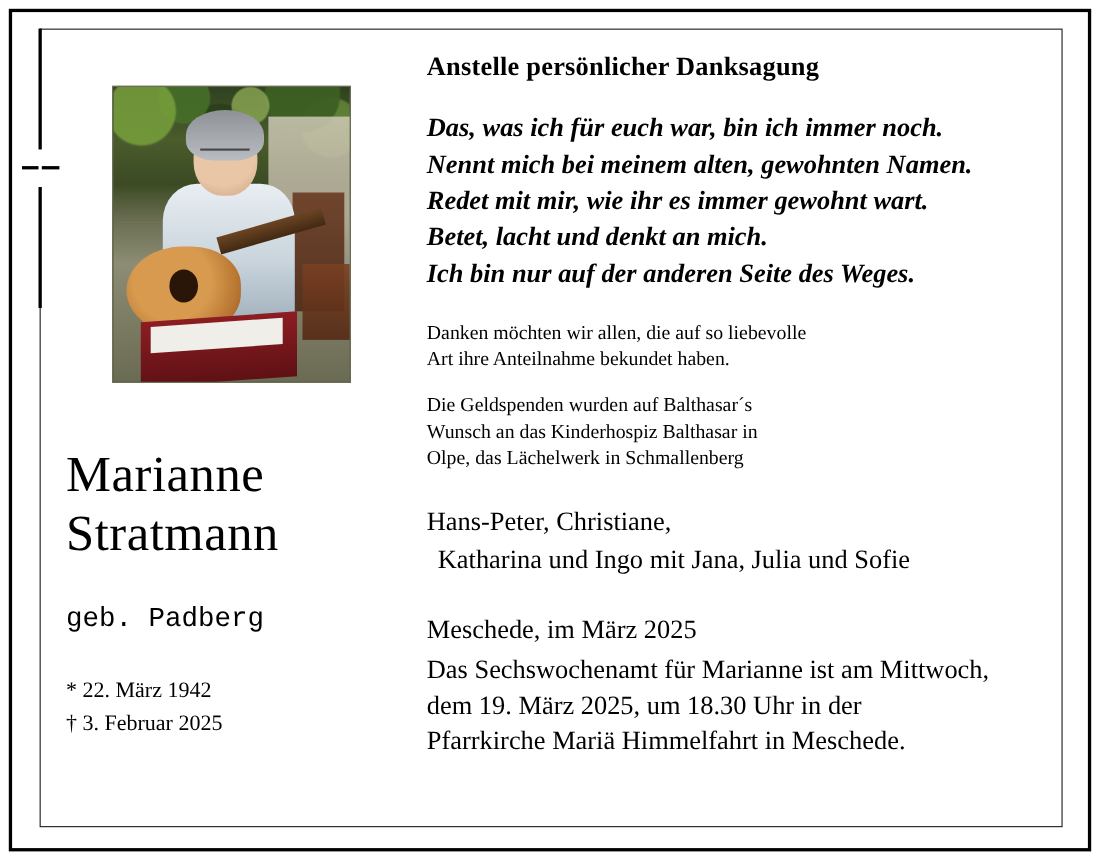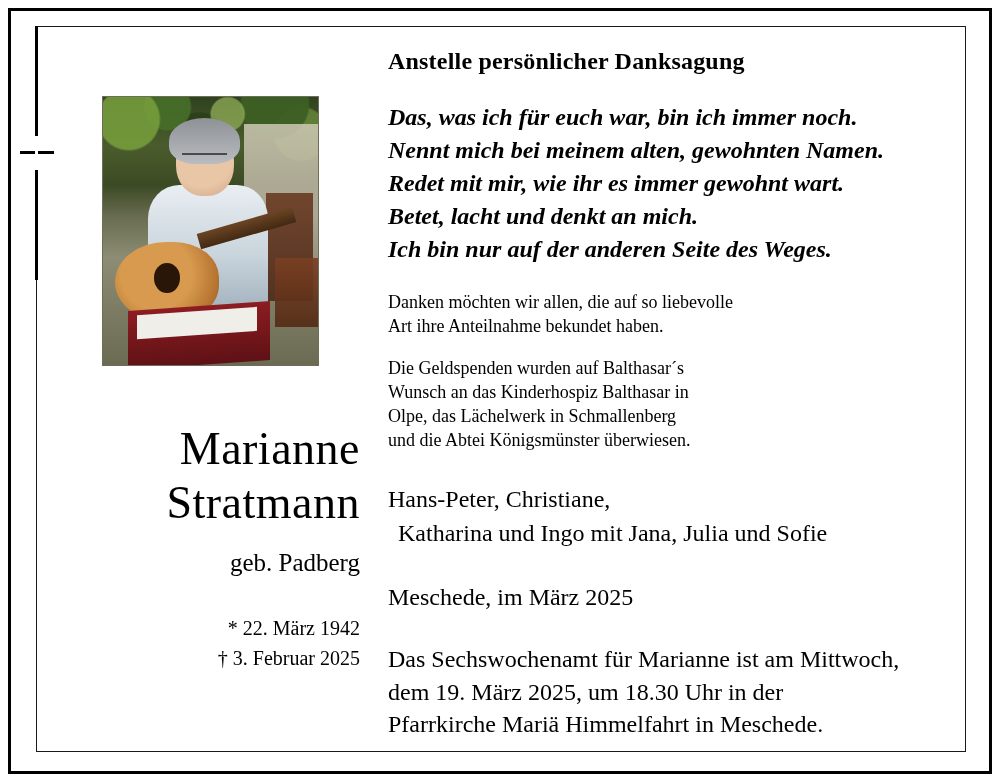--- a/index.html
+++ b/index.html
@@ -79,23 +79,23 @@
     top: 34px;
     width: 3px;
     height: 110px;
     background: #000000;
   }
 
   
   .left-col {
     position: absolute;
     left: 60px;
-    top: 66px;
+    top: 48px;
     width: 300px;
-    text-align: right;
+    text-align: left;
   }
   .photo-wrap {
     width: 215px;
     height: 268px;
     margin: 30px auto 0 auto;
     position: relative;
     overflow: hidden;
     background: #4e5a3a;
     border: 1px solid #6d6d5a;
   }
@@ -224,22 +224,23 @@
     opacity: 0.9;
   }
 
   .name {
     margin-top: 56px;
     font-size: 46px;
     line-height: 1.18;
     letter-spacing: 0.5px;
   }
   .maiden {
-    margin-top: 18px;
+    margin-top: 35px;
     font-size: 25px;
+    font-family: Liberation Mono, monospace;
   }
   .dates {
     margin-top: 36px;
     font-size: 20px;
     line-height: 1.5;
   }
 
   
   .right-col {
     position: absolute;
@@ -273,21 +274,21 @@
     line-height: 1.4;
   }
   .family .l2 {
     padding-left: 10px;
   }
   .place {
     margin-top: 34px;
     font-size: 24px;
   }
   .closing {
-    margin-top: 32px;
+    margin-top: 6px;
     font-size: 24px;
     line-height: 1.35;
   }
   .closing .l2, .closing .l3 {
     padding-left: 0px;
   }
 </style>
 </head>
 <body>
 
@@ -349,21 +350,20 @@
 
     <div class="para">
       <div>Danken möchten wir allen, die auf so liebevolle</div>
       <div>Art ihre Anteilnahme bekundet haben.</div>
     </div>
 
     <div class="para tight">
       <div>Die Geldspenden wurden auf Balthasar´s</div>
       <div>Wunsch an das Kinderhospiz Balthasar in</div>
       <div>Olpe, das Lächelwerk in Schmallenberg</div>
-      <div>und die Abtei Königsmünster überwiesen.</div>
     </div>
 
     <div class="family">
       <div>Hans-Peter, Christiane,</div>
       <div class="l2">Katharina und Ingo mit Jana, Julia und Sofie</div>
     </div>
 
     <div class="place">Meschede, im März 2025</div>
 
     <div class="closing">

